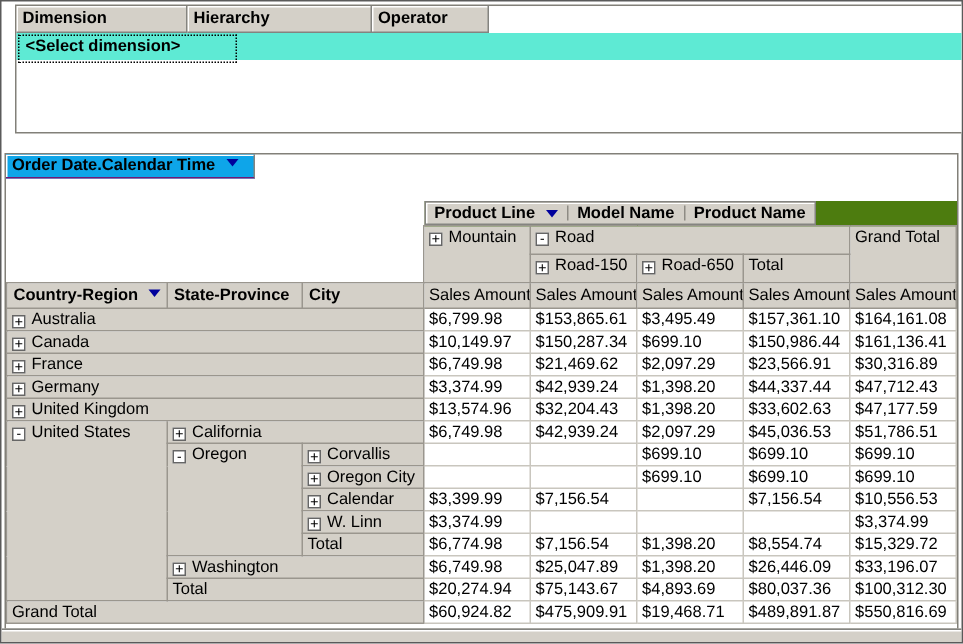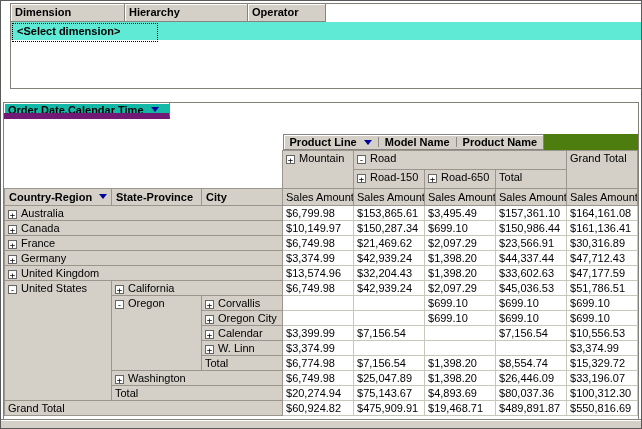--- a/index.html
+++ b/index.html
@@ -19,22 +19,22 @@
   }
   .fg-c1{width:114px;} .fg-c2{width:123px;} .fg-c3{width:78px;} .fg-c4{flex:1;}
   .fg-row2{position:relative;height:18px;background:#5eead4;}
   .fg-select{
     position:absolute;left:1px;top:1px;width:136px;height:15px;
     border:1px dotted #000;padding:1px 4px;white-space:nowrap;box-sizing:content-box;
   }
   
   .pivot-pane{left:2px;top:101px;width:636px;height:318px;}
   .flt-field,.flt-value{
-    position:absolute;left:0;width:166px;box-sizing:border-box;background:#14b8a6;
-    border-right:1px solid #848480;border-bottom:6px solid #701a75;box-shadow:inset 1px 1px 0 #fff;
+    position:absolute;left:0;width:166px;box-sizing:border-box;background:#0ea5e9;
+    border-right:1px solid #848480;border-bottom:1px solid #701a75;box-shadow:inset 1px 1px 0 #fff;
     padding:1px 4px;white-space:nowrap;overflow:hidden;
   }
   .flt-field{top:0;height:16px;font-weight:bold;}
   .flt-value{top:16px;height:15px;}
   .dd{
     width:0;height:0;display:inline-block;margin-left:7px;vertical-align:2px;
     border-left:4px solid transparent;border-right:4px solid transparent;border-top:5px solid #00009c;
   }
   
   table.pivot{position:absolute;left:0;top:31px;border-collapse:collapse;table-layout:fixed;width:633px;}

